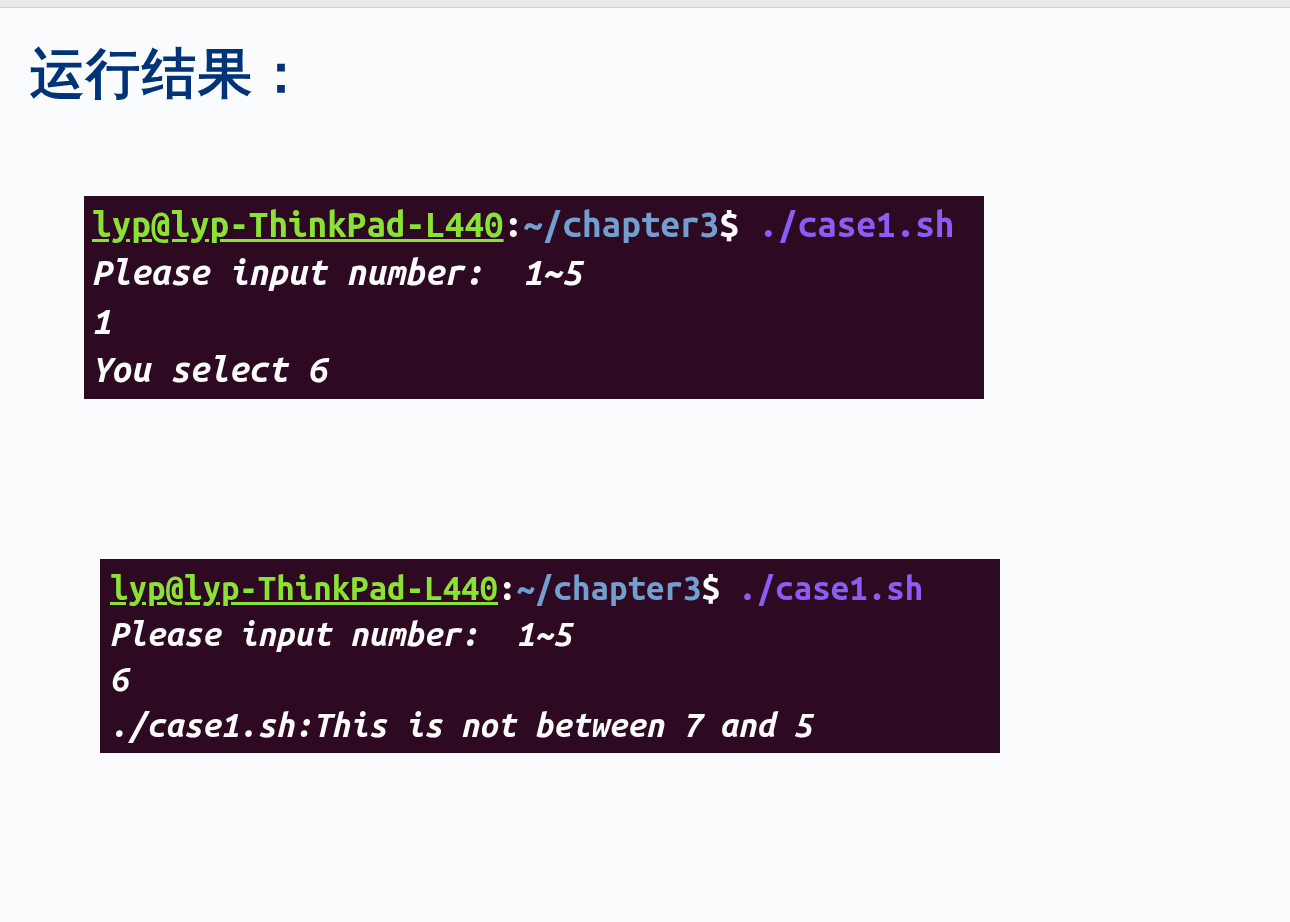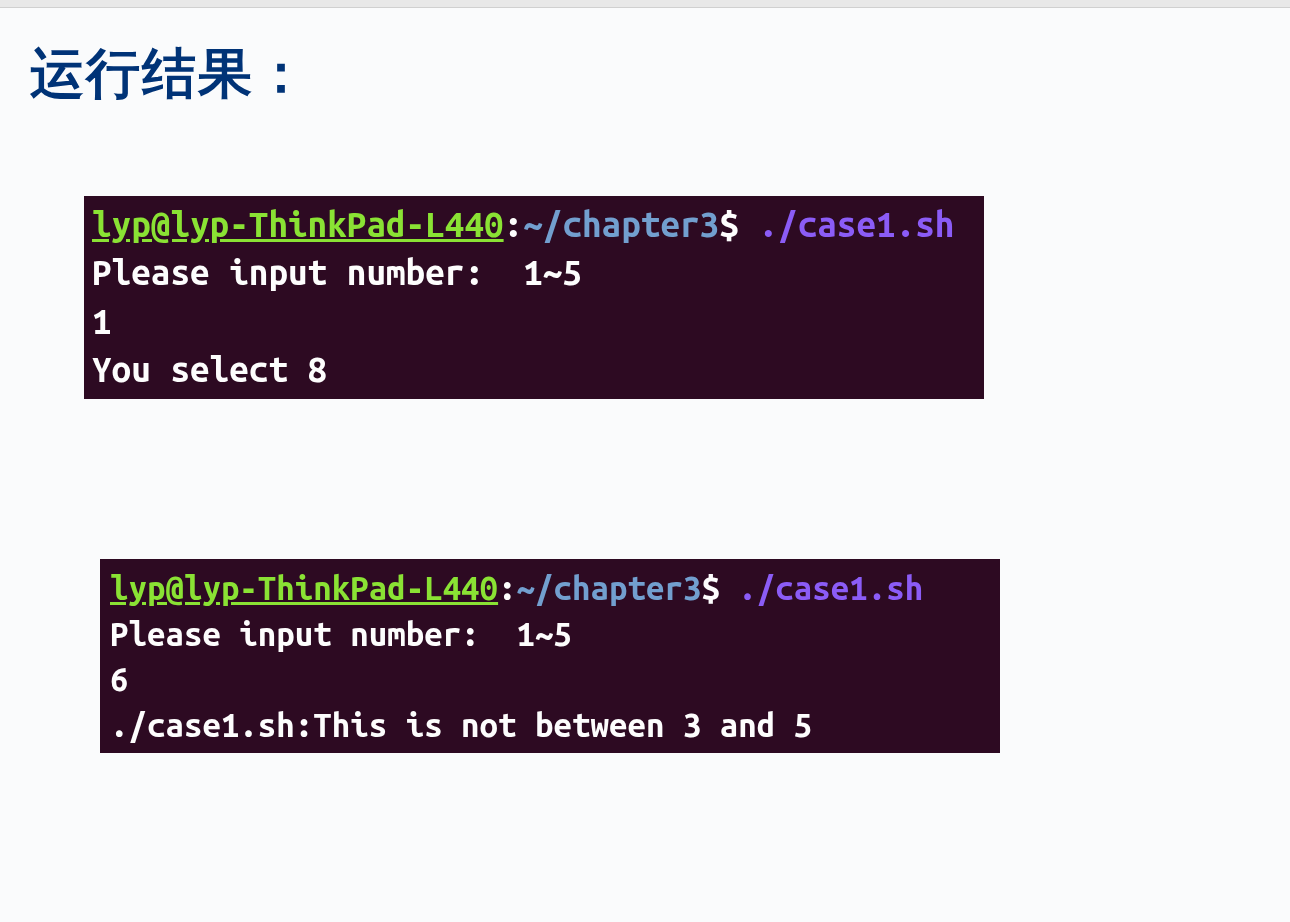--- a/index.html
+++ b/index.html
@@ -63,32 +63,33 @@
       color: #729fcf;
     }
     .dollar {
       color: #fdfdfd;
     }
     .cmd {
       color: #8b5cf6;
     }
     .output {
       color: #fdfdfd;
+      font-style: italic;
     }
   </style>
 </head>
 <body>
 
 <div class="top-border"></div>
 
 <div class="content">
   <h1 class="heading">运行结果：</h1>
 
   <div class="terminal-block terminal-1"><span class="user">lyp@lyp-ThinkPad-L440</span><span class="colon">:</span><span class="path">~/chapter3</span><span class="dollar">$</span><span class="cmd"> ./case1.sh</span>
 <span class="output">Please input number:  1~5</span>
 <span class="output">1</span>
-<span class="output">You select 8</span></div>
+<span class="output">You select 6</span></div>
 
   <div class="terminal-block terminal-2"><span class="user">lyp@lyp-ThinkPad-L440</span><span class="colon">:</span><span class="path">~/chapter3</span><span class="dollar">$</span><span class="cmd"> ./case1.sh</span>
 <span class="output">Please input number:  1~5</span>
 <span class="output">6</span>
-<span class="output">./case1.sh:This is not between 3 and 5</span></div>
+<span class="output">./case1.sh:This is not between 7 and 5</span></div>
 </div>
 
 </body></html>

